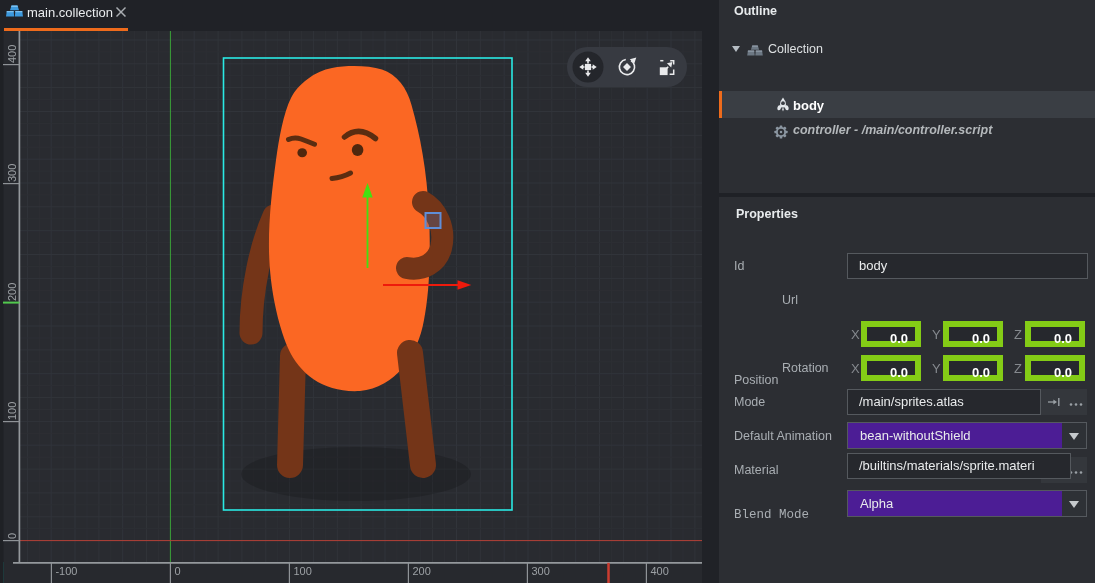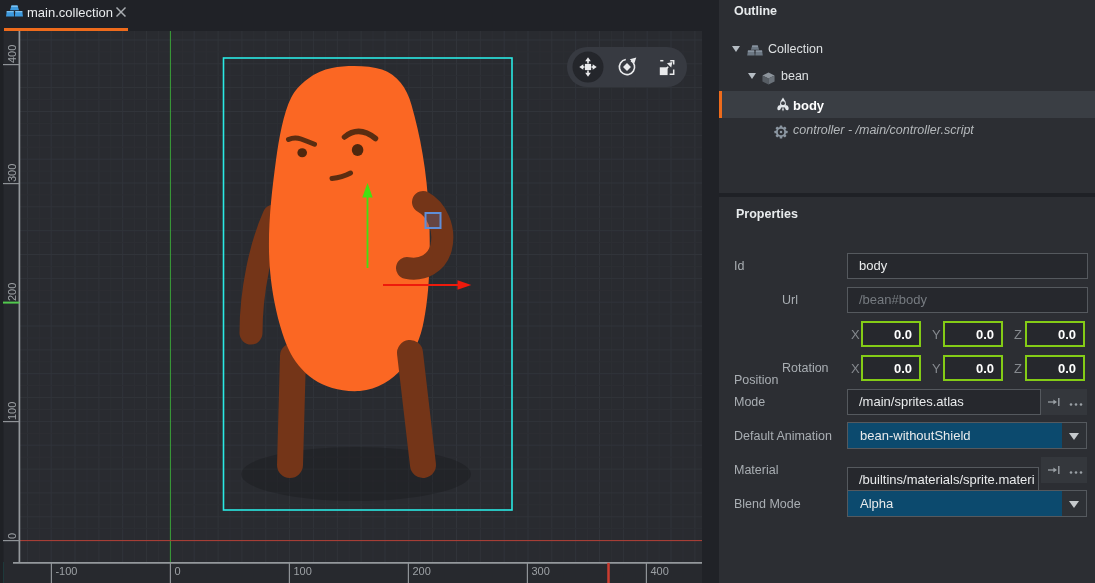--- a/index.html
+++ b/index.html
@@ -27,24 +27,24 @@
   .tri { position:absolute; width:0; height:0; border-left:4.8px solid transparent;
          border-right:4.8px solid transparent; border-top:6.5px solid #b6bdc4; }
   #selrow { left:719px; top:91px; width:376px; height:27px; background:#3a3e44;
             border-left:3px solid #ee6b1c; }
 
   .plabel { position:absolute; left:15px; font-size:12.5px; color:#a9aeb3; }
   .tfield { position:absolute; height:26px; background:#26282d;
             border:1px solid #55595e; color:#e9ebec; font-size:13px; line-height:24px;
             padding-left:11px; overflow:hidden; white-space:nowrap; }
   .num { position:absolute; height:26px; width:60px; background:#26282d;
-         border:2px solid #84cc16; color:#ffffff; font-size:13px; line-height:24px;
+         border:6px solid #84cc16; color:#ffffff; font-size:13px; line-height:24px;
          font-weight:bold; text-align:right; padding-right:7px; }
   .axlbl { position:absolute; font-size:13px; color:#85898e; }
-  .drop { position:absolute; left:128px; width:240px; height:27px; background:#0c4a6e;
+  .drop { position:absolute; left:128px; width:240px; height:27px; background:#4c1d95;
           border:1px solid #55595e; color:#e9ebec; font-size:13px; line-height:25px;
           padding-left:12px; }
   .droparrow { position:absolute; right:0; top:0; width:24px; height:25px; background:#2e3136; }
   .droparrow:before { content:""; position:absolute; left:7px; top:9.5px; width:0; height:0;
           border-left:5px solid transparent; border-right:5px solid transparent;
           border-top:7px solid #c5c9cc; }
   .resbtns { position:absolute; left:322px; width:46px; height:26px; background:#34373c; }
 </style>
 </head>
 <body>
@@ -288,38 +288,28 @@
           <polygon points="9.4,6 16.2,6 17,11.4 8.8,11.4"></polygon>
         </g>
         <g fill="#919ca9">
           <polygon points="5.5,0.6 11.5,0.6 11.9,2 5.1,2"></polygon>
           <polygon points="0.8,6 7.6,6 7.75,7.3 0.6,7.3"></polygon>
           <polygon points="9.4,6 16.2,6 16.4,7.3 9.25,7.3"></polygon>
         </g>
       </svg>
       <span class="lbl" style="left:49px;">Collection</span>
     </div>
-    <div class="trow" style="top:64px;">
-      <div class="tri" style="left:29px; top:9px;"></div>
-      <svg class="abs" style="left:43px; top:7.5px;" width="13" height="13" viewBox="0 0 15 15">
-        <polygon points="7.5,0.5 14.5,4 7.5,7.5 0.5,4" fill="#8d949c"></polygon>
-        <polygon points="0.5,4 7.5,7.5 7.5,14.5 0.5,11" fill="#575d64"></polygon>
-        <polygon points="14.5,4 7.5,7.5 7.5,14.5 14.5,11" fill="#6b727a"></polygon>
-      </svg>
-      <span class="lbl" style="left:62px;">bean</span>
-    </div>
     <div class="trow" style="top:118px;">
-      <span class="lbl" style="left:74px; font-style:italic; color:#b4b8bb;">controller - /main/controller.script</span>
+      <span class="lbl" style="left:74px; font-style:italic; color:#b4b8bb;font-weight:bold;">controller - /main/controller.script</span>
     </div>
 
     <div class="ptitle abs" style="left:17px; top:207px;">Properties</div>
     <div class="plabel" style="top:259px;">Id</div>
     <div class="tfield" style="left:128px; top:253px; width:241px;">body</div>
     <div class="plabel" style="top:293px;margin-left:48px;">Url</div>
-    <div class="tfield" style="left:128px; top:287px; width:241px; color:#767b80;">/bean#body</div>
 
     <div class="plabel" style="top:327px;margin-top:46px;">Position</div>
     <div class="axlbl" style="left:132px; top:327px;">X</div>
     <div class="num" style="left:142px; top:321px;">0.0</div>
     <div class="axlbl" style="left:213px; top:327px;">Y</div>
     <div class="num" style="left:224px; top:321px;">0.0</div>
     <div class="axlbl" style="left:295px; top:327px;">Z</div>
     <div class="num" style="left:306px; top:321px;">0.0</div>
 
     <div class="plabel" style="top:361px;margin-left:48px;">Rotation</div>
@@ -354,23 +344,23 @@
         <g stroke="#9aa0a5" fill="#9aa0a5">
           <line x1="7" y1="13" x2="13" y2="13" stroke-width="1.3"></line>
           <polygon points="16,13 12.4,10.5 12.4,15.5" stroke="none"></polygon>
           <line x1="17.8" y1="9" x2="17.8" y2="17" stroke-width="1.4"></line>
           <circle cx="30" cy="15.5" r="1.3" stroke="none"></circle>
           <circle cx="35" cy="15.5" r="1.3" stroke="none"></circle>
           <circle cx="40" cy="15.5" r="1.3" stroke="none"></circle>
         </g>
       </svg>
     </div>
-    <div class="tfield" style="left:128px; top:467px; width:192px;">/builtins/materials/sprite.materi</div>
-
-    <div class="plabel" style="top:497px;">Blend Mode</div>
+    <div class="tfield" style="left:128px; top:453px; width:224px;">/builtins/materials/sprite.materi</div>
+
+    <div class="plabel" style="top:508px;font-family:Liberation Mono, monospace;">Blend Mode</div>
     <div class="drop" style="top:490px;">Alpha<div class="droparrow"></div></div>
   </div>
   <div id="hsplit" class="abs"></div>
   <div id="selrow" class="abs"></div>
   <svg class="abs" style="left:776px; top:97px;" width="14" height="15" viewBox="0 0 14 15">
     <g fill="#e3e7eb">
       <path d="M 7 0.6 L 9.3 4.3 C 10.1 6.1 10.1 8.4 9.4 10.6 L 4.6 10.6 C 3.9 8.4 3.9 6.1 4.7 4.3 Z"></path>
       <circle cx="7" cy="6.2" r="1.9" fill="#3a3e44"></circle>
       <ellipse cx="3.2" cy="10.8" rx="1.8" ry="2.6" transform="rotate(18 3.2 10.8)"></ellipse>
       <ellipse cx="10.8" cy="10.8" rx="1.8" ry="2.6" transform="rotate(-18 10.8 10.8)"></ellipse>

